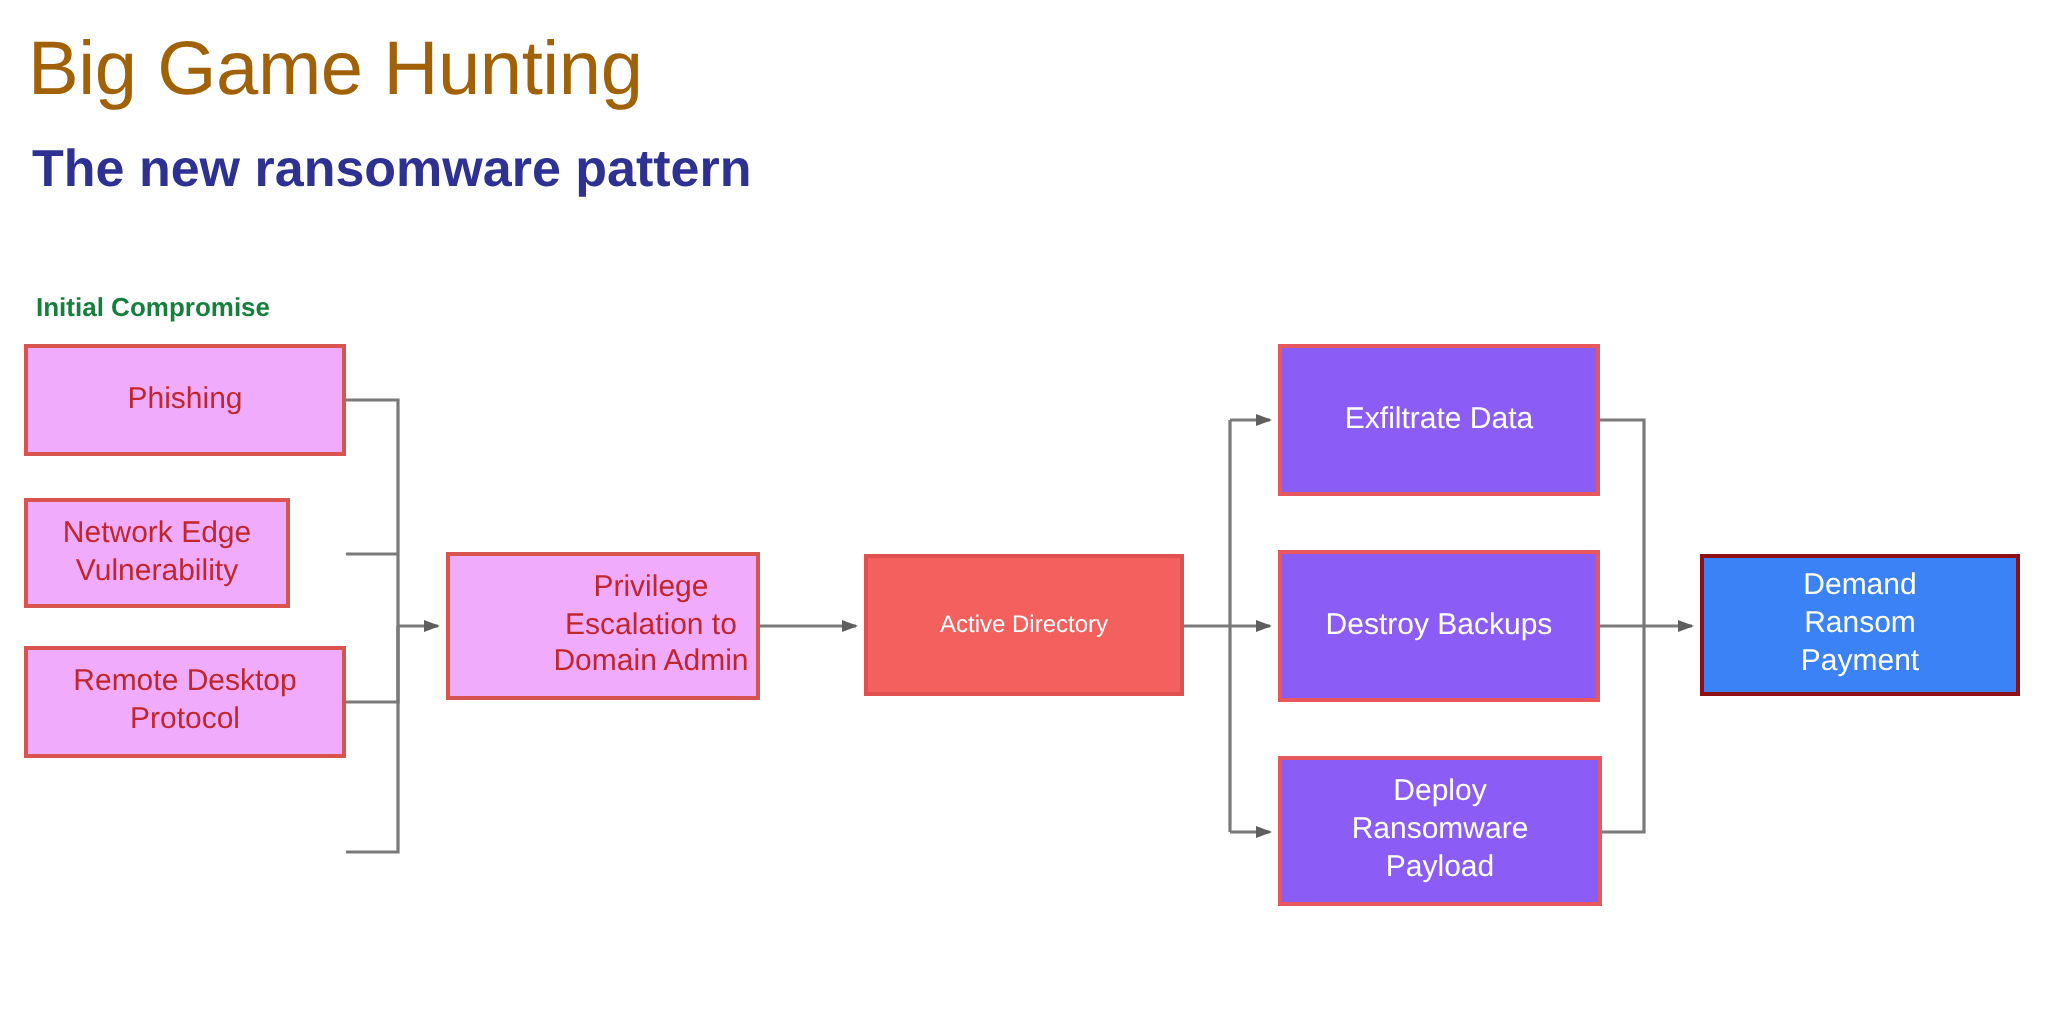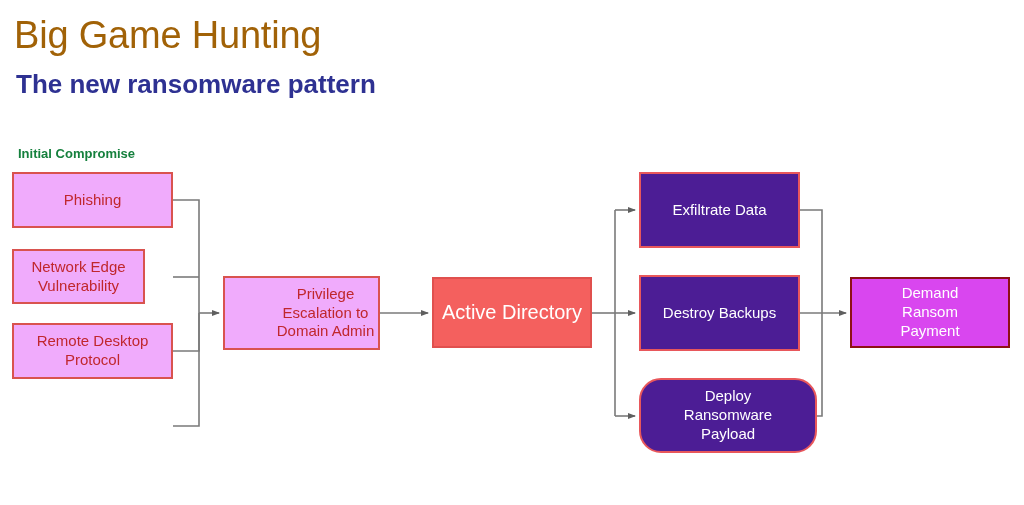--- a/index.html
+++ b/index.html
@@ -80,47 +80,47 @@
   .node.pink {
     background: #f0abfc;
     border: 2px solid #d9534f;
     color: #c0272d;
     font-size: 15px;
   }
   .node.salmon {
     background: #f4605e;
     border: 2px solid #e0504e;
     color: #ffffff;
-    font-size: 20px;
+    font-size: 12px;
   }
   .node.red {
-    background: #4c1d95;
+    background: #8b5cf6;
     border: 2px solid #e8575b;
     color: #ffffff;
     font-size: 15px;
   }
   .node.darkred {
-    background: #d946ef;
+    background: #3b82f6;
     border: 2px solid #8e1015;
     color: #ffffff;
     font-size: 15px;
   }
 
   
   #node-phishing       { left: 12px;  top: 172px; width: 161px; height: 56px; }
   #node-network-edge   { left: 12px;  top: 249px; width: 133px; height: 55px; }
   #node-rdp            { left: 12px;  top: 323px; width: 161px; height: 56px; }
   #node-other          { left: 12px;  top: 398px; width: 161px; height: 56px; }
 
   #node-privilege      { left: 223px; top: 276px; width: 157px; height: 74px; padding-left: 48px; }
   #node-active-dir     { left: 432px; top: 277px; width: 160px; height: 71px; }
 
   #node-exfiltrate     { left: 639px; top: 172px; width: 161px; height: 76px; }
   #node-destroy        { left: 639px; top: 275px; width: 161px; height: 76px; }
-  #node-deploy         { left: 639px; top: 378px; width: 178px; height: 75px; border-radius: 22px; }
+  #node-deploy         { left: 639px; top: 378px; width: 162px; height: 75px; }
 
   #node-demand         { left: 850px; top: 277px; width: 160px; height: 71px; }
 
   .node-label { display: block; }
 </style>
 </head>
 <body>
 
 <div id="canvas">
 

